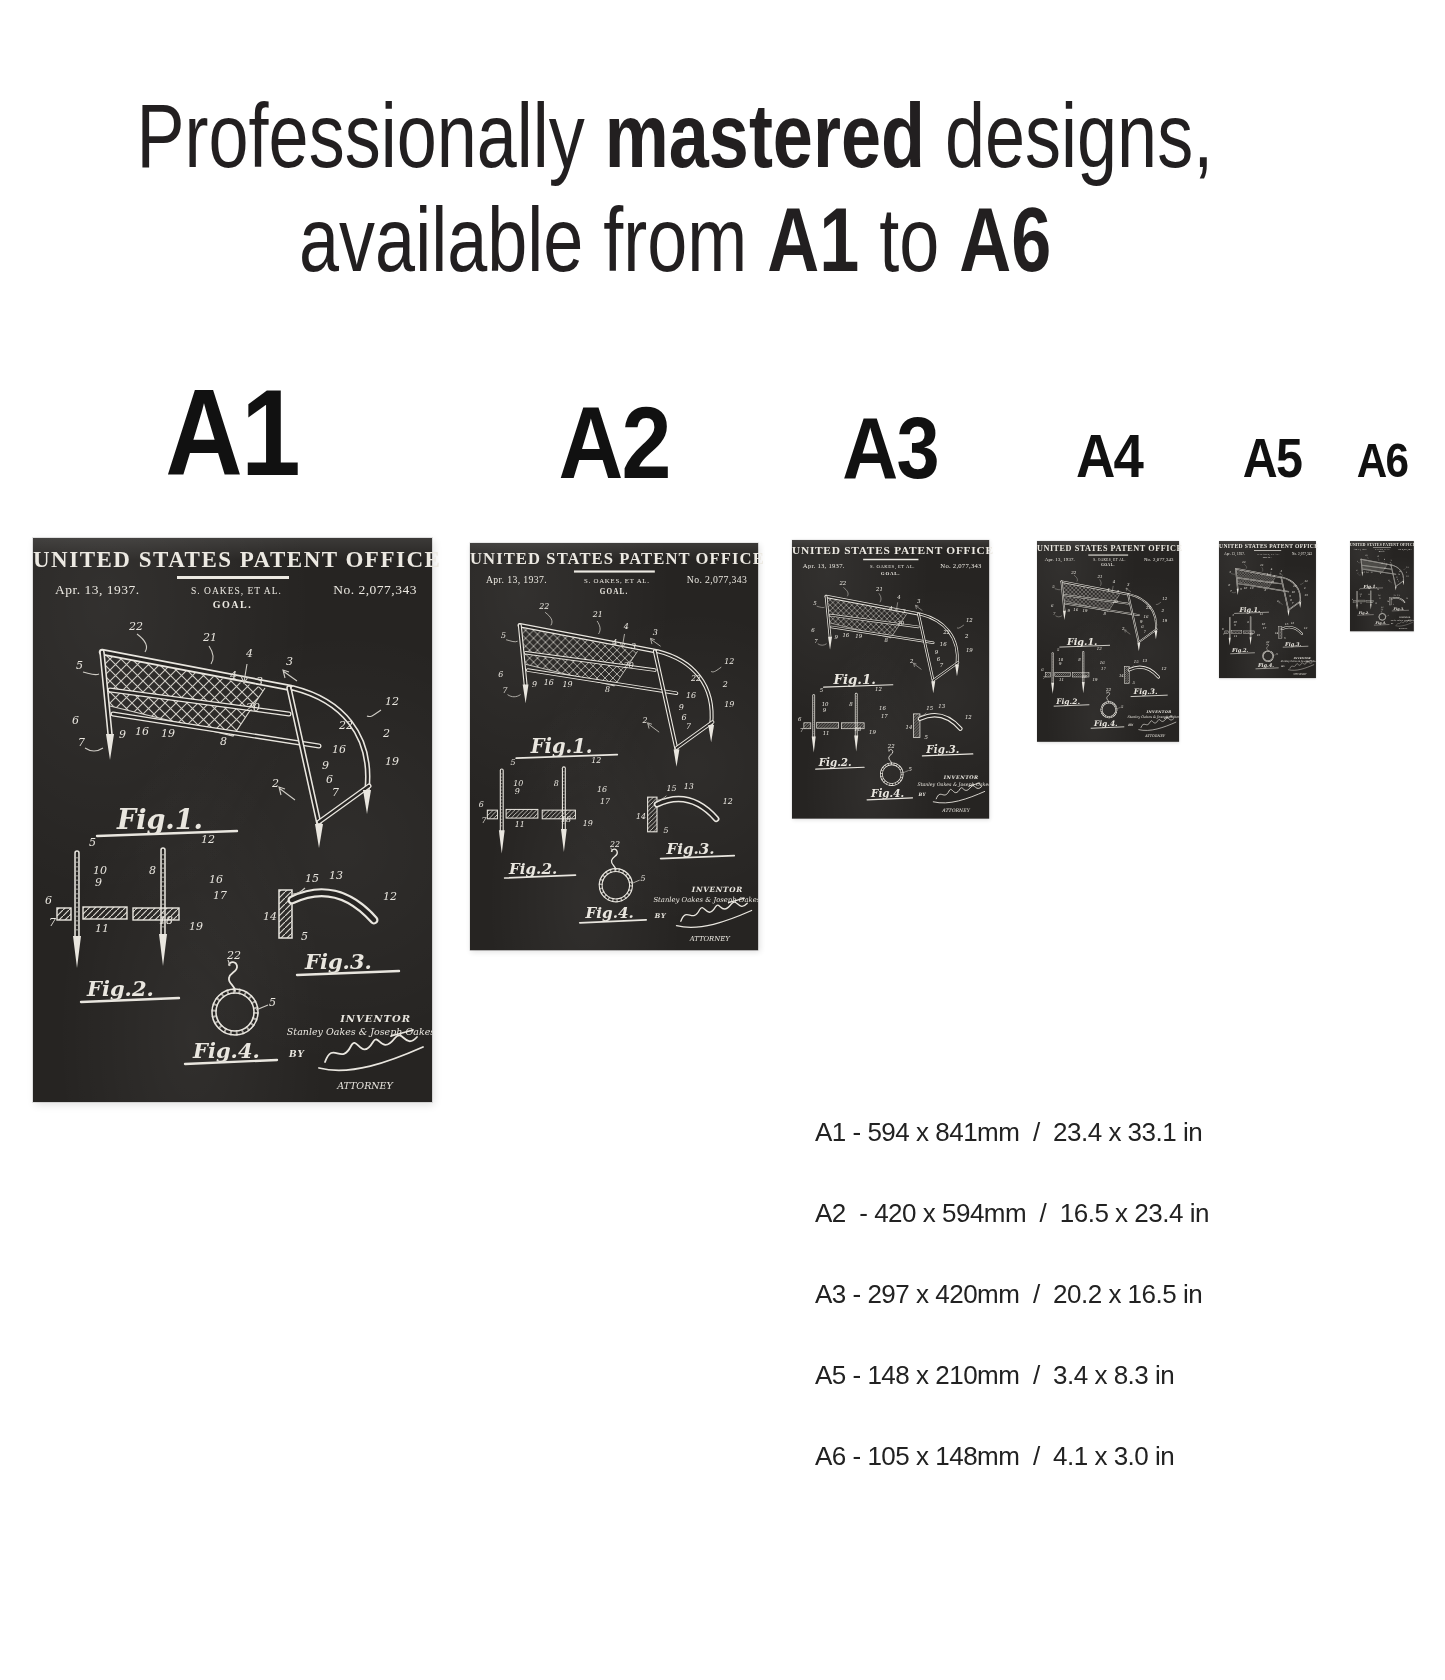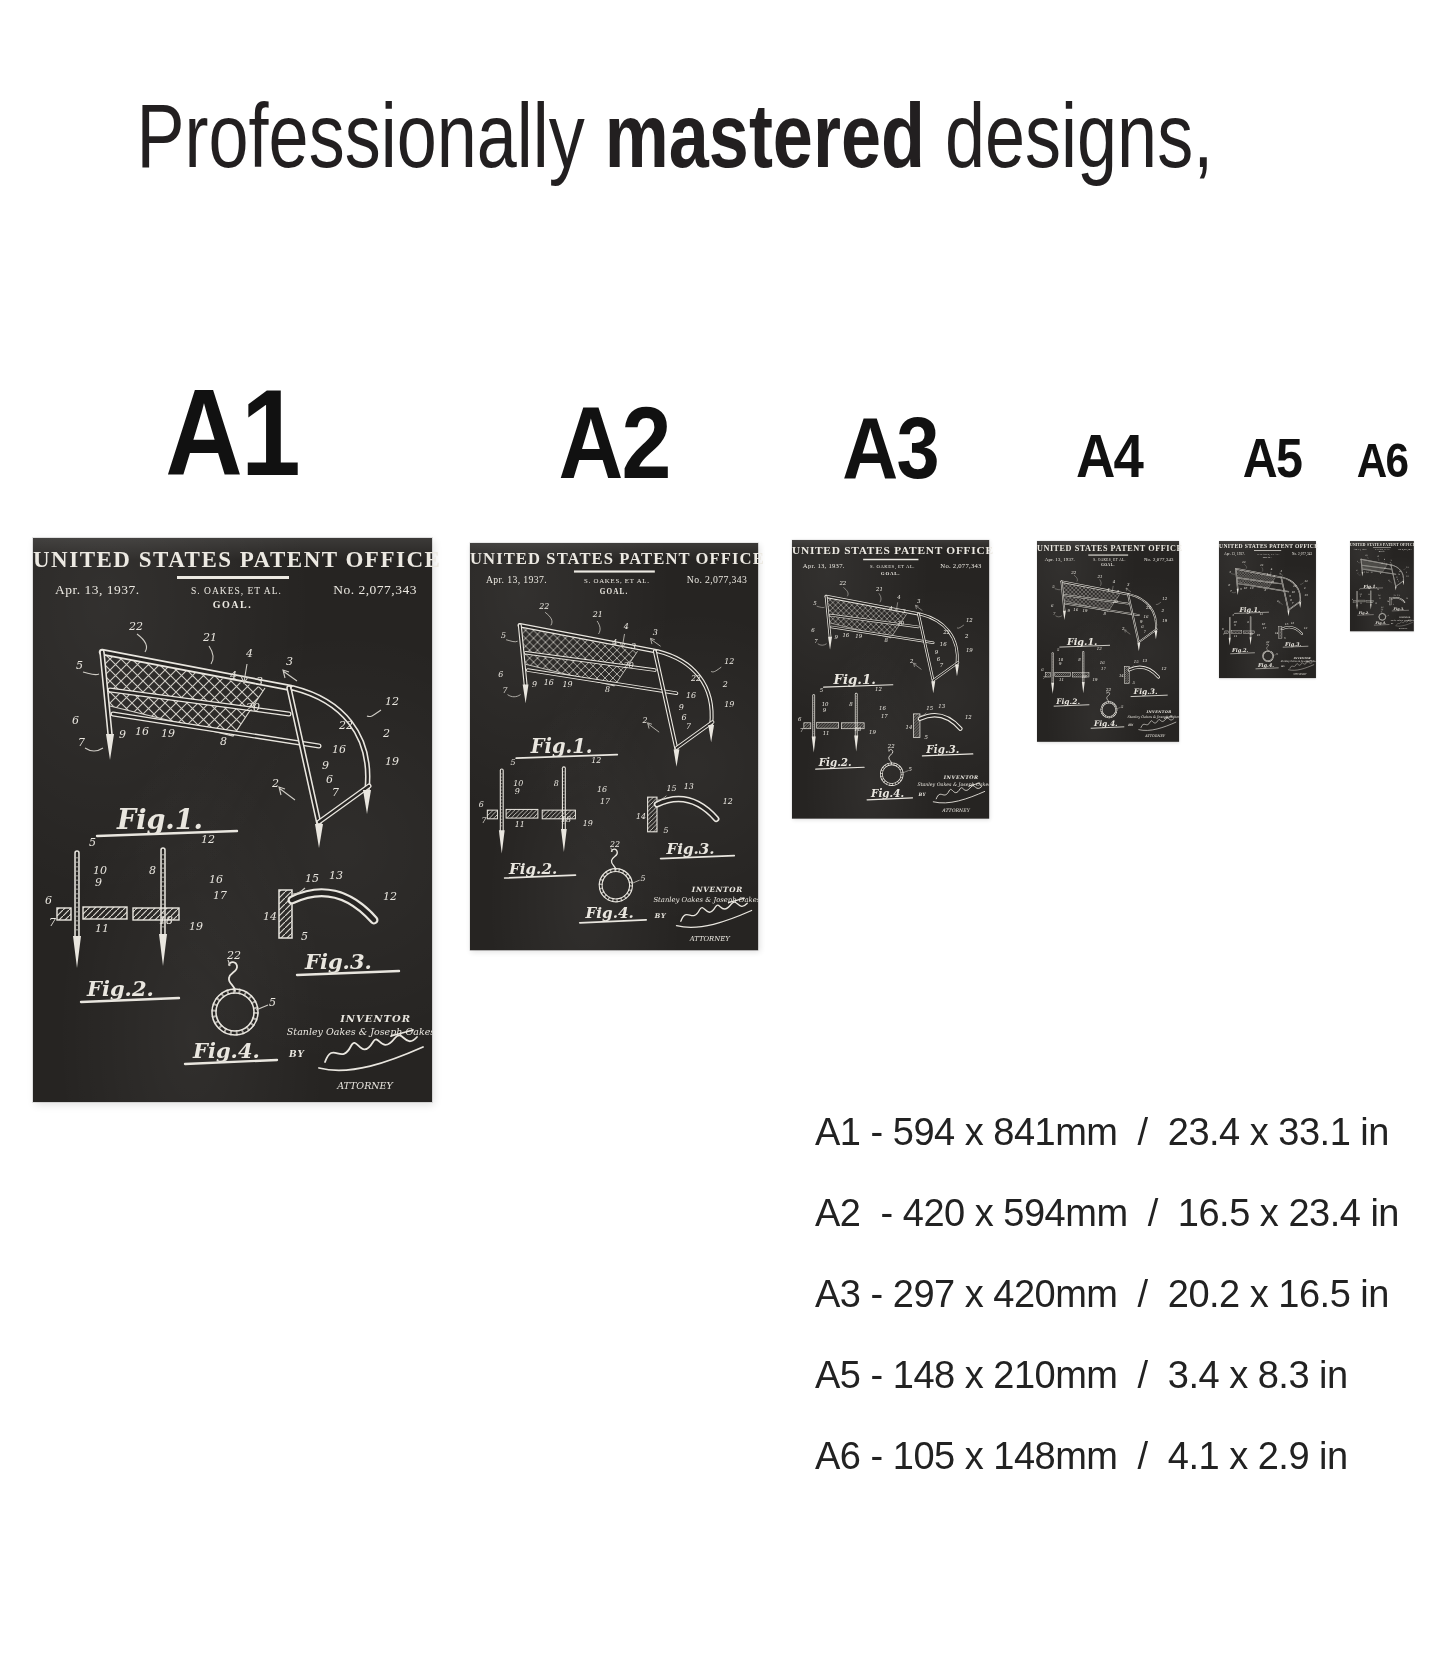--- a/index.html
+++ b/index.html
@@ -54,30 +54,31 @@
   .netedge{stroke:#d8d5ce;stroke-width:1.2;fill:none;}
   .sig{stroke:#e9e6df;stroke-width:1.8;fill:none;stroke-linecap:round;}
   .figlab{font:italic 700 27px "DejaVu Serif",serif;fill:#e9e6df;}
   .figlab2{font:italic 700 21px "DejaVu Serif",serif;fill:#e9e6df;}
   .callout{font:italic 11px "DejaVu Serif",serif;fill:#e9e6df;}
   .inv{font:italic 9.5px "DejaVu Serif",serif;fill:#e9e6df;}
   .inv-b{font:italic 700 10px "DejaVu Serif",serif;fill:#e9e6df;letter-spacing:1px;}
   .by{font:italic 700 9px "DejaVu Serif",serif;fill:#e9e6df;letter-spacing:1px;}
 
   
-  .size-list{position:absolute;left:815px;top:1092px;font-size:38px;color:#222;}
+  .size-list{position:absolute;left:815px;top:1092px;font-size:26px;color:#222;}
   .size-row{height:81px;display:flex;align-items:center;white-space:pre;letter-spacing:-0.5px;}
 </style>
 </head>
 <body>
 
 <div class="page">
 
   <div class="title">
     <div><span class="title-line"><span>Professionally </span><b>mastered</b><span> designs,</span></span></div>
+    <div><span class="title-line"><span>available from </span><b>A1</b><span> to </span><b>A6</b></span></div>
   </div>
 
   <div id="labels">
       <div class="a-label" style="left: 232px; top: 372px; font-size: 122px;">A1</div>
       <div class="a-label" style="left: 614px; top: 392px; font-size: 102px;">A2</div>
       <div class="a-label" style="left: 890px; top: 404px; font-size: 88px;">A3</div>
       <div class="a-label" style="left: 1109px; top: 425px; font-size: 62px;">A4</div>
       <div class="a-label" style="left: 1272px; top: 431px; font-size: 55px;">A5</div>
       <div class="a-label" style="left: 1382px; top: 437px; font-size: 48px;">A6</div>
     </div>
@@ -988,15 +989,15 @@
           <text x="236" y="468" class="callout">5</text>
         </svg>
   </div>
     </div>
 
   <div class="size-list" id="size-list">
       <div class="size-row">A1 - 594 x 841mm  /  23.4 x 33.1 in</div>
       <div class="size-row">A2  - 420 x 594mm  /  16.5 x 23.4 in</div>
       <div class="size-row">A3 - 297 x 420mm  /  20.2 x 16.5 in</div>
       <div class="size-row">A5 - 148 x 210mm  /  3.4 x 8.3 in</div>
-      <div class="size-row">A6 - 105 x 148mm  /  4.1 x 2.9 in</div>
+      <div class="size-row">A6 - 105 x 148mm  /  4.1 x 3.0 in</div>
     </div>
 </div>
 
 </body></html>

